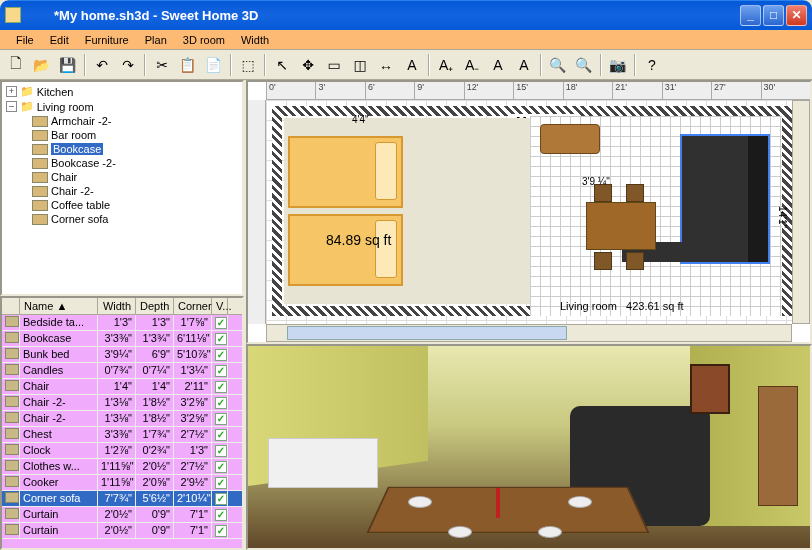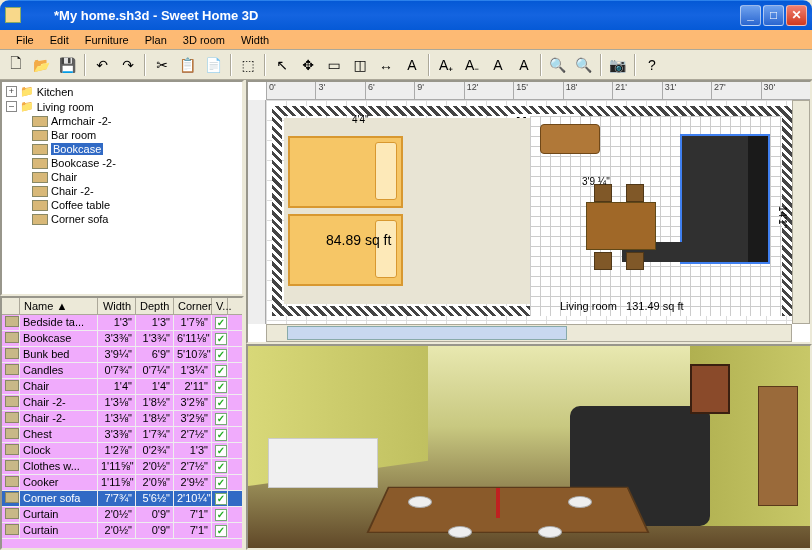--- a/index.html
+++ b/index.html
@@ -341,21 +341,21 @@
           <div class="sofa" style="border:2px solid #4080f0;"></div>
           <div class="dtable"></div>
           <div class="chair-s c1"></div>
           <div class="chair-s c2"></div>
           <div class="chair-s c3"></div>
           <div class="chair-s c4"></div>
           <div class="dim" style="top:-2px;left:70px;">4'4"</div>
           <div class="dim" style="top:60px;left:300px;">3'9 ¼"</div>
           <div class="dim" style="top:90px;right:-6px;writing-mode:vertical-rl;">14'1"</div>
           <div class="dim roomlbl1">84.89 sq ft</div>
-          <div class="dim roomlbl2"><span>Living room</span>&nbsp;&nbsp;&nbsp;<span>131.49 sq ft</span></div>
+          <div class="dim roomlbl2"><span>Living room</span>&nbsp;&nbsp;&nbsp;<span>423.61 sq ft</span></div>
         </div>
       </div>
       <div class="scroll-h">
           <div class="thumb"></div>
         </div>
       <div class="scroll-v"></div>
     </div>
     <div class="view3d">
       <div class="wall3d wallL"></div>
       <div class="wall3d wallR"></div>

